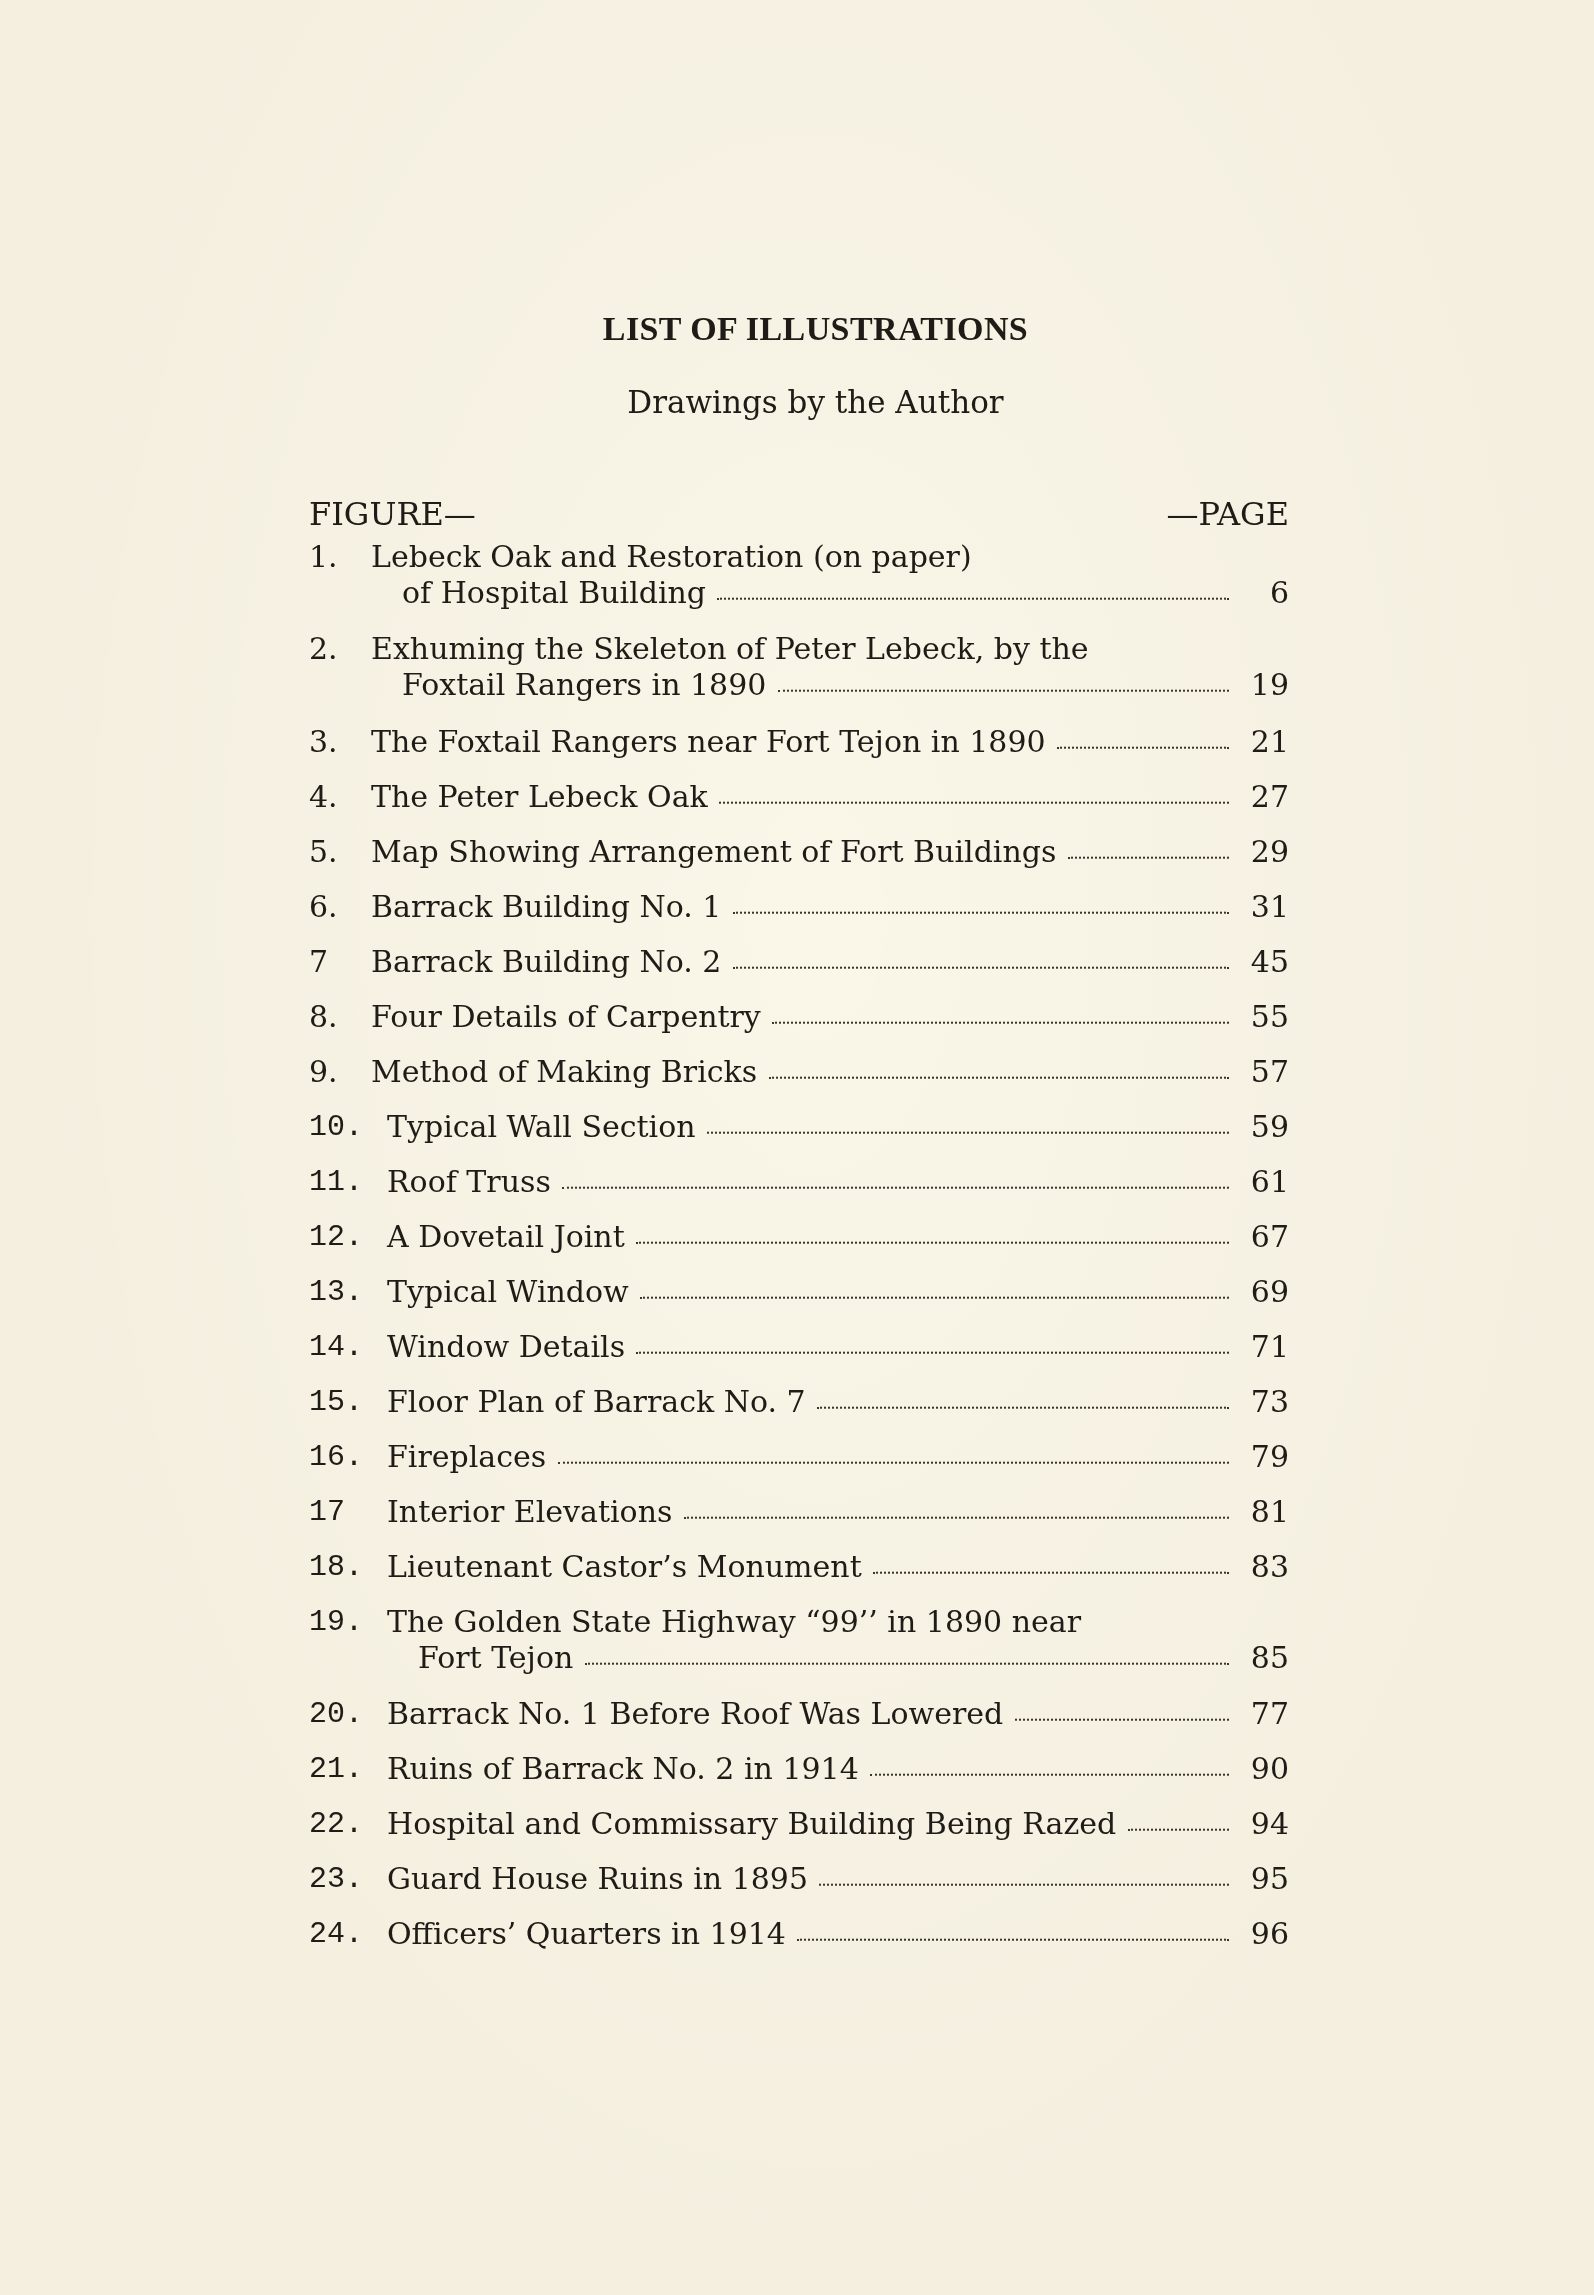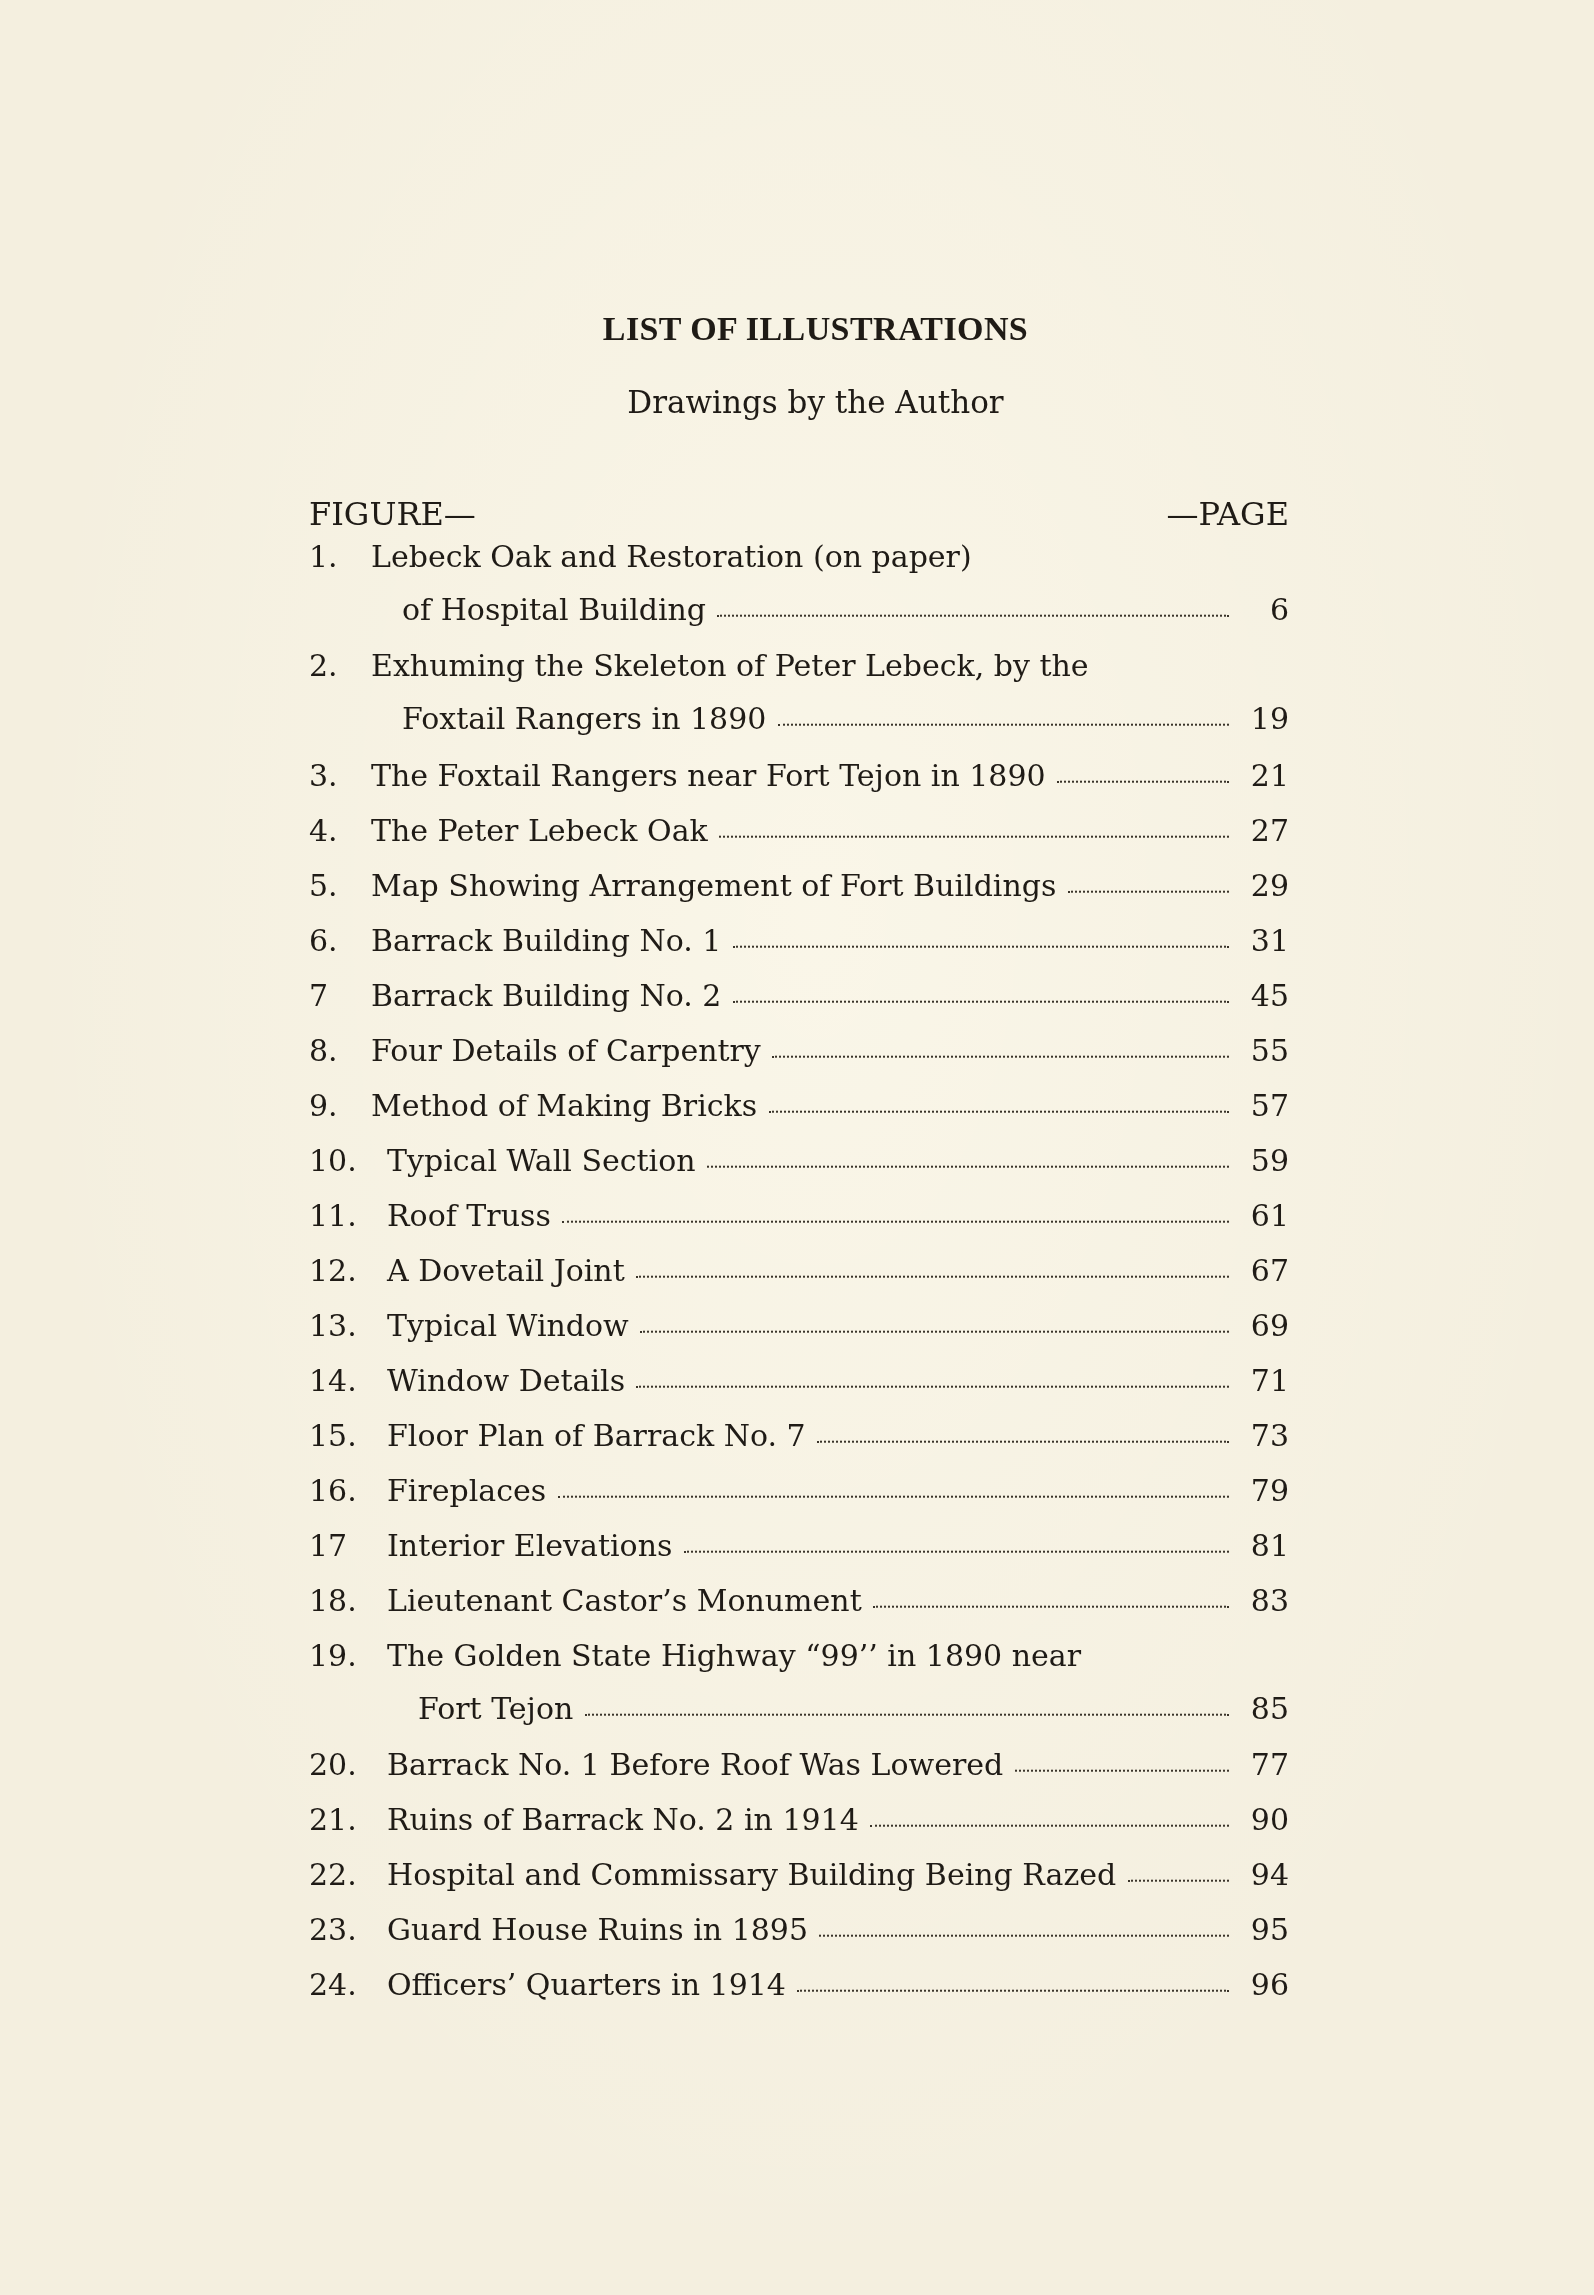--- a/index.html
+++ b/index.html
@@ -64,24 +64,24 @@
       top: 539px;
     }
     .entry {
       display: flex;
       font-size: 30px;
       line-height: 36px;
       margin-bottom: 19px;
     }
     .entry.multi { margin-bottom: 20.4px; }
     .num { width: 62px; flex: none; }
-    .num.wide { width: 78px; }
+    .num.wide { width: 78px; font-family: Liberation Mono, monospace; }
     .body { flex: 1; display: flex; flex-direction: column; min-width: 0; }
     .line { display: flex; align-items: baseline; white-space: nowrap; }
-    .line.cont { padding-left: 31px; margin-top: 17px; }
+    .line.cont { padding-left: 31px; }
     .txt { flex: none; text-align: center; }
     .dots {
       flex: 1;
       margin: 0 8.2px 0 11.4px;
       border-bottom: 2.4px dotted #3a342a;
       height: 0;
       align-self: baseline;
       transform: translateY(-3.3px);
     }
     .pg { flex: none; width: 52px; text-align: right; }

